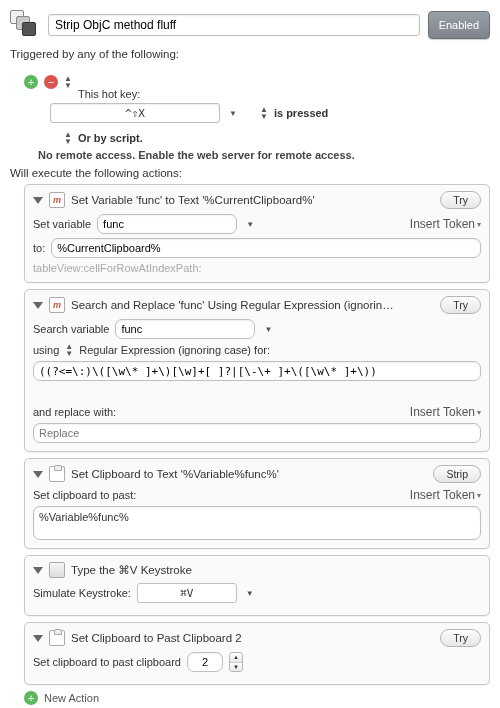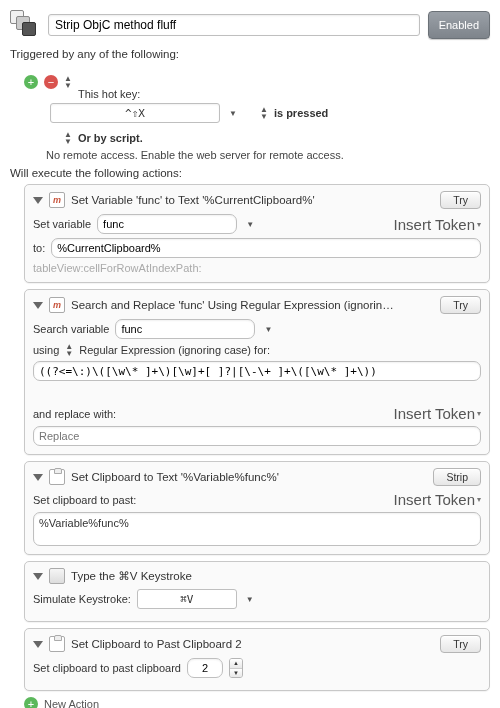--- a/index.html
+++ b/index.html
@@ -38,47 +38,47 @@
   .stepper-arrows::before{content:"▲";display:block;}
   .stepper-arrows::after{content:"▼";display:block;}
   .hotkey-box {
     display:inline-flex; align-items:center; justify-content:center;
     width:170px; height:20px; border:1px solid #bfbfbf; border-radius:3px;
     background:#fff; margin-left:40px; font-size:11px;
     box-shadow: inset 0 1px 2px rgba(0,0,0,0.06);
   }
   .hotkey-row { display:flex; align-items:center; gap:6px; margin:3px 0;}
   .disclosure-btn { width:14px;height:14px;font-size:8px;display:flex;align-items:center;justify-content:center;color:#555;}
-  .remote-text { margin:4px 0 4px 36px; color:#444;}
+  .remote-text { margin:4px 0 4px 28px; color:#444;font-weight:bold;}
   .action-block {
     border:1px solid #c8c8c8; border-radius:5px; margin:5px 0 6px 14px;
     background:#fafafa; padding:6px 8px 8px 8px;
     box-shadow:0 1px 1px rgba(0,0,0,0.05);
   }
   .action-header { display:flex; align-items:center; gap:6px; margin-bottom:5px;}
   .tri-down { width:0;height:0;border-left:5px solid transparent;border-right:5px solid transparent;border-top:7px solid #666;}
   .action-icon {
     width:16px;height:16px;border:1px solid #aaa;border-radius:2px;background:#fff;
     display:flex;align-items:center;justify-content:center;font-size:9px;font-weight:bold;color:#c8553d;font-style:italic;
   }
   .action-title { flex:1; font-size:11.5px; white-space:nowrap; overflow:hidden; text-overflow:ellipsis;}
   .pill-btn {
     background:linear-gradient(#fdfdfd,#e6e6e6); border:1px solid #b5b5b5;
-    border-radius:4px; height:18px; padding:0 12px; font-size:10.5px; color:#333;
+    border-radius:9px; height:18px; padding:0 12px; font-size:10.5px; color:#333;
     box-shadow:0 1px 0 #fff inset;
   }
   .field-row { display:flex; align-items:center; gap:6px; margin:4px 0;}
   .field-label { font-size:11px; }
   .text-input {
     border:1px solid #bfbfbf; border-radius:7px; height:20px; padding:0 5px;
     font-size:11px; background:#fff; box-shadow: inset 0 1px 2px rgba(0,0,0,0.06);
   }
   .text-input.placeholder { color:#aaa; }
   .wide-input { width:100%; }
-  .insert-token { margin-left:auto; font-size:15px; color:#555; display:flex; align-items:center; gap:2px;}
+  .insert-token { margin-left:auto; font-size:12px; color:#555; display:flex; align-items:center; gap:2px;}
   .insert-token::after { content:"▾"; font-size:8px; color:#777;}
   .result-text { color:#aaa; font-size:11px; margin-top:4px;}
   .clip-icon { width:16px;height:16px;border:1px solid #aaa;border-radius:2px;background:#fff;position:relative;}
   .clip-icon::before{content:"";position:absolute;left:4px;top:-2px;width:6px;height:4px;border:1px solid #aaa;border-radius:2px 2px 0 0;background:#eee;}
   .kb-icon { width:16px;height:16px;border:1px solid #aaa;border-radius:2px;
     background:linear-gradient(#f5f5f5,#ddd);}
   .key-well {
     border:1px solid #bfbfbf; border-radius:3px; height:20px; width:100px;
     display:flex;align-items:center;justify-content:center;font-size:11px;background:#fff;
   }

